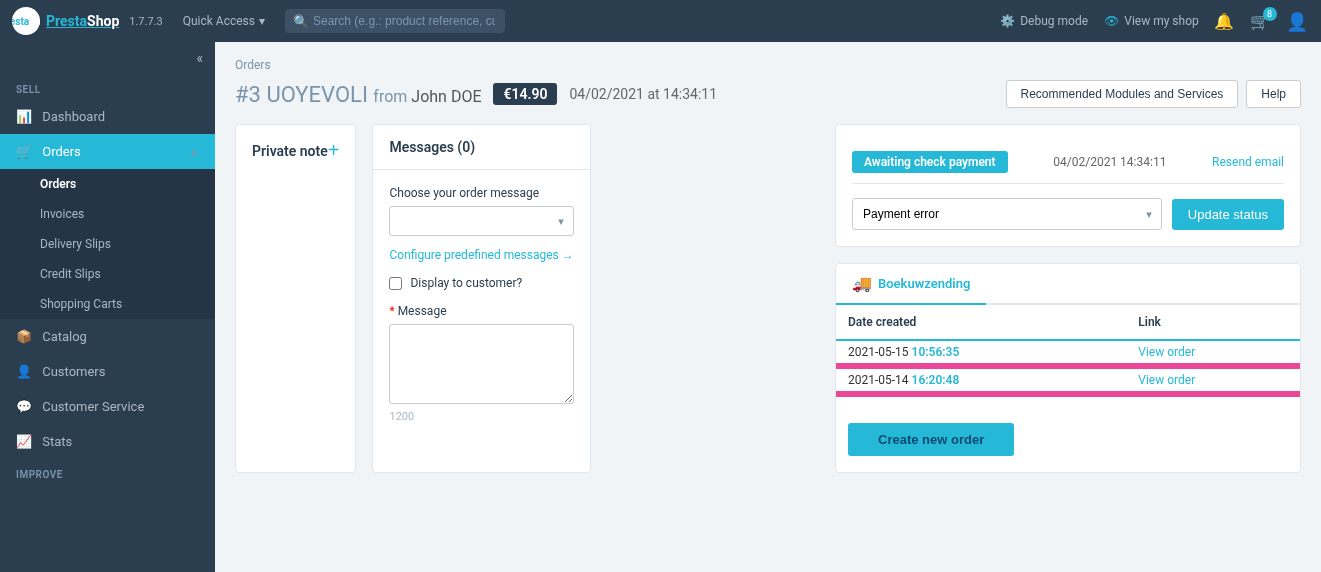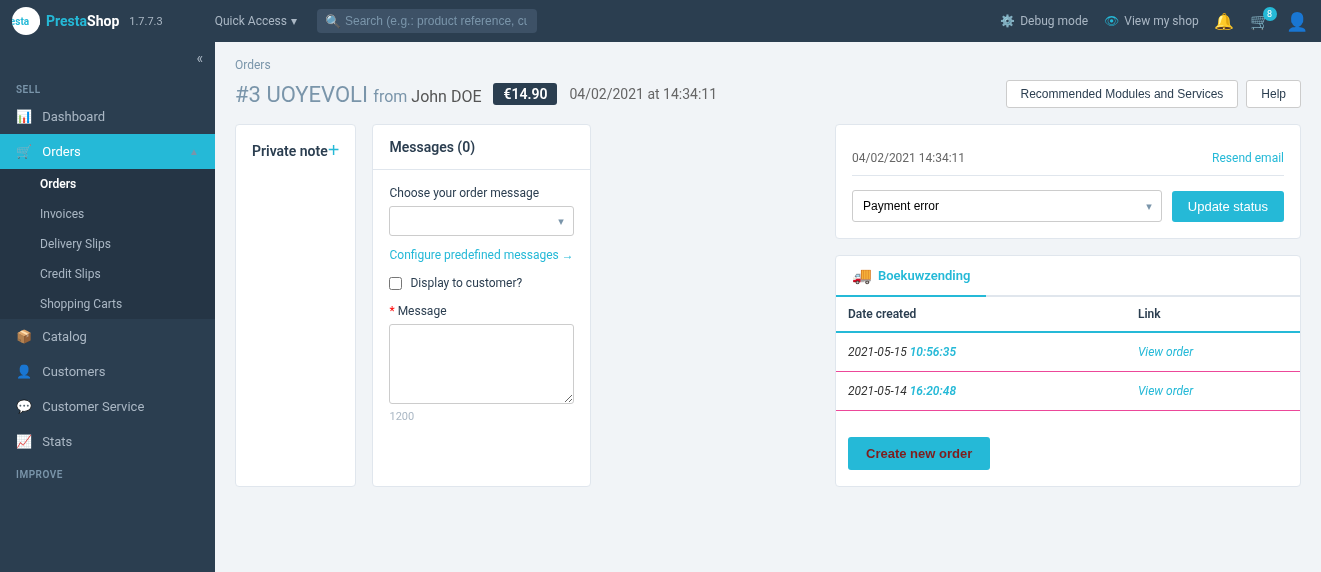--- a/index.html
+++ b/index.html
@@ -26,21 +26,20 @@
       display: flex; align-items: center; justify-content: center;
       overflow: hidden;
     }
     .logo-ps { font-weight: bold; font-size: 10px; }
     .logo-ps span { color: #25b9d7; }
     .logo-version { color: #aab7c4; font-size: 11px; margin-left: 4px; }
     .quick-access-btn {
       color: #aab7c4; font-size: 12px; cursor: pointer;
       display: flex; align-items: center; gap: 4px;
       padding: 4px 8px;
-      margin-left: 32px;
     }
     .search-wrapper {
       position: relative; display: flex; align-items: center;
     }
     .search-wrapper .s-icon {
       position: absolute; left: 8px; color: #aab7c4; font-size: 13px;
     }
     .search-wrapper input {
       background: #3d5166; border: none; border-radius: 4px;
       padding: 5px 10px 5px 28px;
@@ -238,44 +237,43 @@
     }
     .tab-truck { font-size: 16px; }
     .tab-content { padding: 0; }
     .data-table { width: 100%; border-collapse: collapse; }
     .data-table th {
       text-align: left; padding: 10px 12px; font-size: 12px;
       color: #2b3e50; font-weight: 600;
       border-bottom: 2px solid #25b9d7;
     }
     .data-table td {
-      padding: 12px 12px; font-size: 12px; color: #555;
-      border-bottom: 1px solid #ec4899;
-      font-style: italic;
+      padding: 4px 12px; font-size: 12px; color: #555;
+      border-bottom: 6px solid #ec4899;
     }
     .data-table td .date-part { color: #333; }
     .data-table td .time-part { color: #25b9d7; font-weight: 600; }
     .view-order-link { color: #25b9d7; cursor: pointer; font-size: 12px; }
     .btn-create-order {
-      background: #25b9d7; color: #7f1d1d; border: none;
-      padding: 9px 18px; border-radius: 3px; cursor: pointer;
+      background: #25b9d7; color: #0c4a6e; border: none;
+      padding: 9px 30px; border-radius: 3px; cursor: pointer;
       font-size: 13px; font-weight: 600; margin-top: 14px;
     }
 
     .right-card { background: white; border: 1px solid #e0e6ed; border-radius: 4px; padding: 16px; }
   </style>
 </head>
 <body>
 
 <nav class="top-nav">
   <div class="logo-area">
     <div class="logo-icon">
       <span class="logo-ps"><span>Presta</span>Shop</span>
     </div>
-    <span style="color:#25b9d7;font-weight:700;font-size:14px;">Presta<span style="color:white;">Shop</span></span>
+    <span style="color:#25b9d7;font-weight:700;font-size:14px;text-decoration:underline;">Presta<span style="color:white;">Shop</span></span>
     <span class="logo-version">1.7.7.3</span>
   </div>
 
   <div class="quick-access-btn">
     <span>Quick Access</span>
     <span>▾</span>
   </div>
 
   <div class="search-wrapper">
     <span class="s-icon">🔍</span>
@@ -400,20 +398,21 @@
           <div class="char-count">1200</div>
         </div>
       </div>
 
     </div>
 
     <div class="right-col">
 
       <div class="right-card">
         <div class="status-row">
+          <span class="status-badge">Awaiting check payment</span>
           <span class="status-date">04/02/2021 14:34:11</span>
           <a class="resend-link">Resend email</a>
         </div>
         <div class="status-update-row">
           <div class="status-select-wrap">
             <select>
               <option>Payment error</option>
               <option>Awaiting check payment</option>
               <option>Processing in progress</option>
               <option>Shipped</option>

